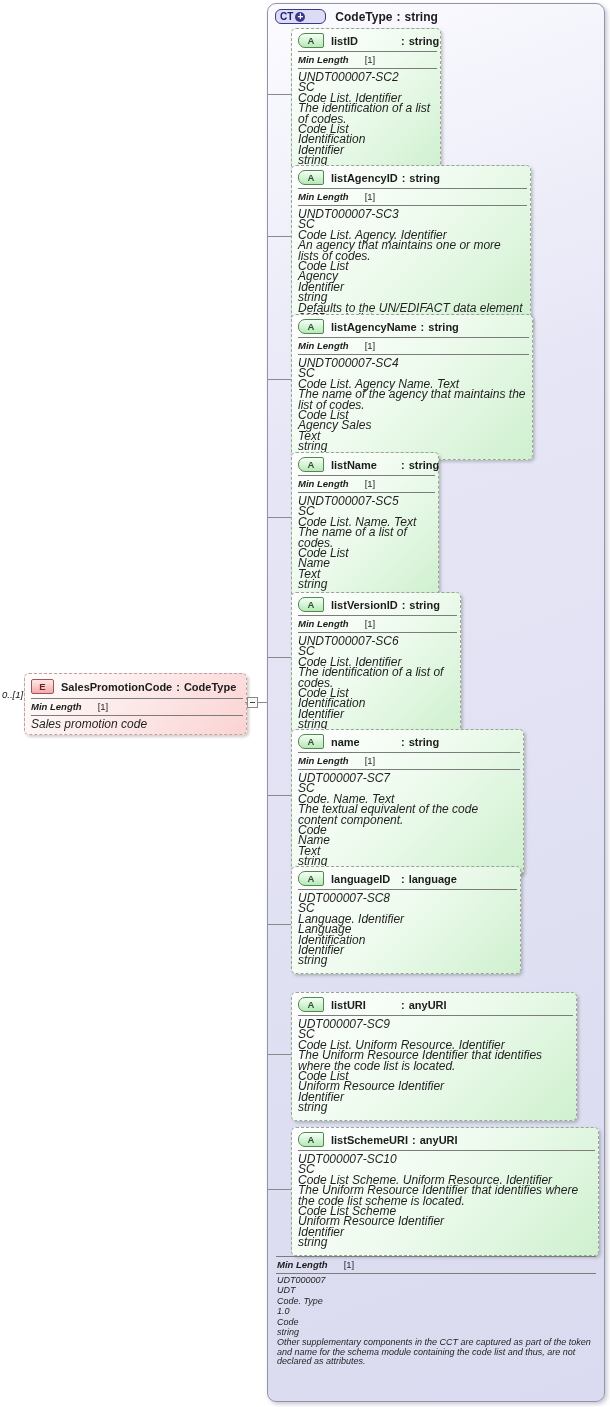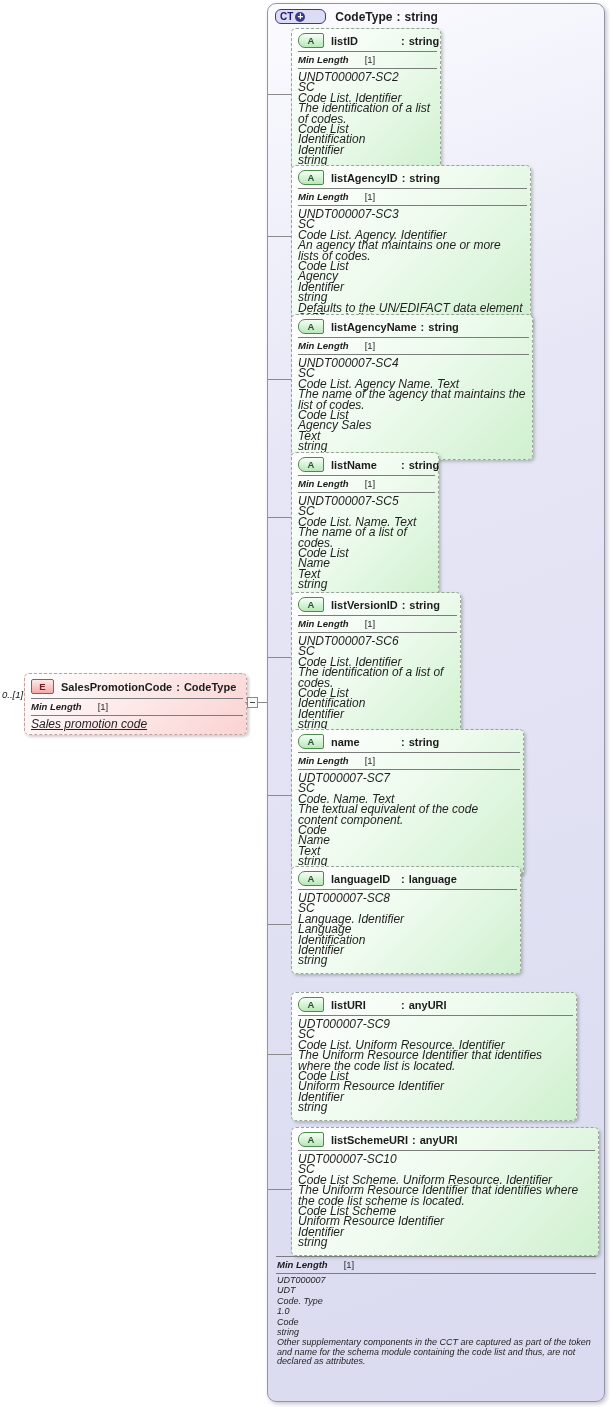--- a/index.html
+++ b/index.html
@@ -81,21 +81,21 @@
     background:linear-gradient(135deg,#ffffff 0%,#fdeaea 45%,#fbd3d3 100%);
     box-shadow:2px 2px 3px rgba(140,100,100,.35);
   }
   .e-badge {
     flex:0 0 auto; width:21px; height:13px;
     border:1px solid #a65252; border-radius:2px;
     background:linear-gradient(#ffe9e9,#f2aaaa);
     color:#6e1f1f; font-size:9.5px; font-weight:bold; text-align:center; line-height:13px;
   }
   .elem .box-header { padding:5px 6px 4px 6px; }
-  .elem .ann { padding:3px 8px 5px 6px;text-decoration:underline; }
+  .elem .ann { padding:3px 8px 5px 6px; }
   .card-label { position:absolute; left:2px; top:689px; font-size:9.5px; font-style:italic; color:#111; }
 
   
   .conn-line { position:absolute; left:245px; top:702px; width:22px; height:1px; background:#8a8a8a; }
   .conn-handle {
     position:absolute; left:247px; top:697px; width:11px; height:11px;
     background:#f8f8f8; border:1px solid #8a8a8a; box-sizing:border-box;
   }
   .minus { display:block; width:5px; height:1px; background:#444; margin:4px auto 0 auto; }
 </style>

